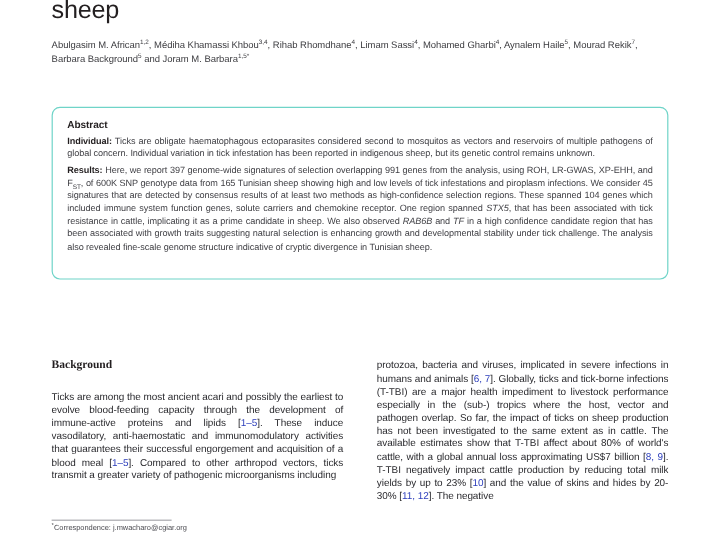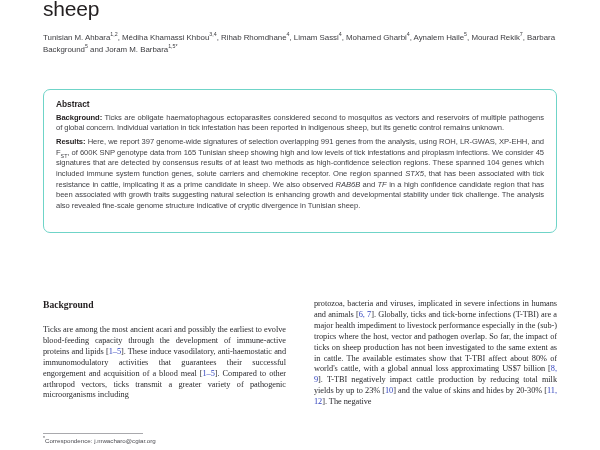--- a/index.html
+++ b/index.html
@@ -115,21 +115,21 @@
 
   .sec-head {
     font-family: "Liberation Serif", serif;
     font-size: 9.6px;
     font-weight: bold;
     color: #231f20;
     margin: 0 0 14px 0;
     line-height: 12px;
   }
   .body-para {
-    font-family: Liberation Serif, serif;
+    font-family: Liberation Sans, sans-serif;
     font-size: 8.3px;
     line-height: 10.9px;
     color: #2a2a2e;
     text-align: justify;
     margin: 0;
     letter-spacing: -0.04px;
   }
   .ref { color: #2b3dbb; }
 
   
@@ -157,28 +157,28 @@
   }
 </style>
 </head>
 <body>
 
 <div class="page">
 
   <div class="title">sheep</div>
 
   <div class="authors">
-    <span>Tunisian M. Ahbara</span><sup>1,2</sup>, <span>Médiha Khamassi Khbou</span><sup>3,4</sup>, <span>Rihab Rhomdhane</span><sup>4</sup>, <span>Limam Sassi</span><sup>4</sup>, <span>Mohamed Gharbi</span><sup>4</sup>, <span>Aynalem Haile</span><sup>5</sup>, <span>Mourad Rekik</span><sup>7</sup>, <span>Barbara Background</span><sup>5</sup> and <span>Joram M. Barbara</span><sup>1,5*</sup>
+    <span>Abulgasim M. African</span><sup>1,2</sup>, <span>Médiha Khamassi Khbou</span><sup>3,4</sup>, <span>Rihab Rhomdhane</span><sup>4</sup>, <span>Limam Sassi</span><sup>4</sup>, <span>Mohamed Gharbi</span><sup>4</sup>, <span>Aynalem Haile</span><sup>5</sup>, <span>Mourad Rekik</span><sup>7</sup>, <span>Barbara Background</span><sup>5</sup> and <span>Joram M. Barbara</span><sup>1,5*</sup>
   </div>
 
   <div class="abstract-box">
     <div class="abstract-title">Abstract</div>
 
     <div class="abs-para">
-      <span class="abs-label">Background:</span><span> Ticks are obligate haematophagous ectoparasites considered second to mosquitos as vectors and reservoirs of multiple pathogens of global concern. Individual variation in tick infestation has been reported in indigenous sheep, but its genetic control remains unknown.</span>
+      <span class="abs-label">Individual:</span><span> Ticks are obligate haematophagous ectoparasites considered second to mosquitos as vectors and reservoirs of multiple pathogens of global concern. Individual variation in tick infestation has been reported in indigenous sheep, but its genetic control remains unknown.</span>
     </div>
 
     <div class="abs-para">
       <span class="abs-label">Results:</span><span> Here, we report 397 genome-wide signatures of selection overlapping 991 genes from the analysis, using ROH, LR-GWAS, XP-EHH, and F<sub>ST</sub>, of 600K SNP genotype data from 165 Tunisian sheep showing high and low levels of tick infestations and piroplasm infections. We consider 45 signatures that are detected by consensus results of at least two methods as high-confidence selection regions. These spanned 104 genes which included immune system function genes, solute carriers and chemokine receptor. One region spanned <i>STX5</i>, that has been associated with tick resistance in cattle, implicating it as a prime candidate in sheep. We also observed <i>RAB6B</i> and <i>TF</i> in a high confidence candidate region that has been associated with growth traits suggesting natural selection is enhancing growth and developmental stability under tick challenge. The analysis also revealed fine-scale genome structure indicative of cryptic divergence in Tunisian sheep.</span>
     </div>
 
   </div>
 
   <div class="body-cols">
 

